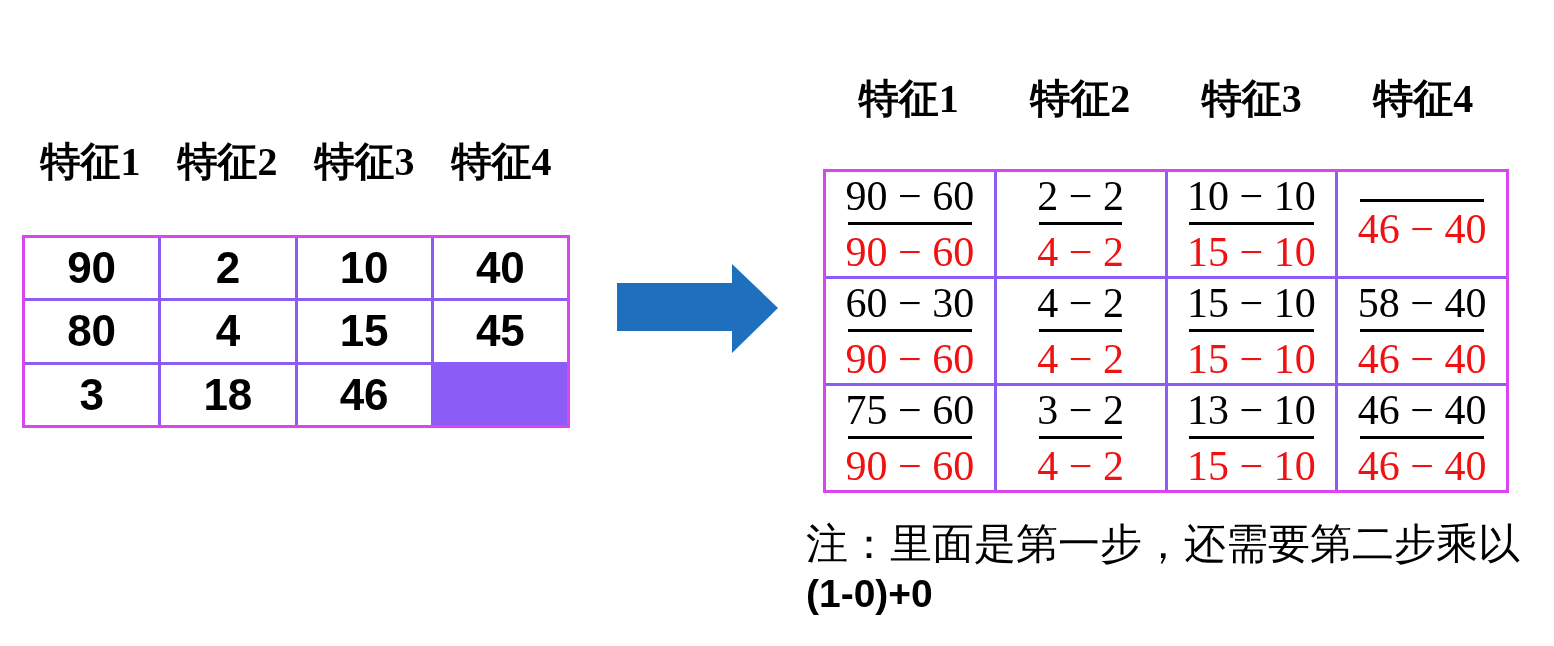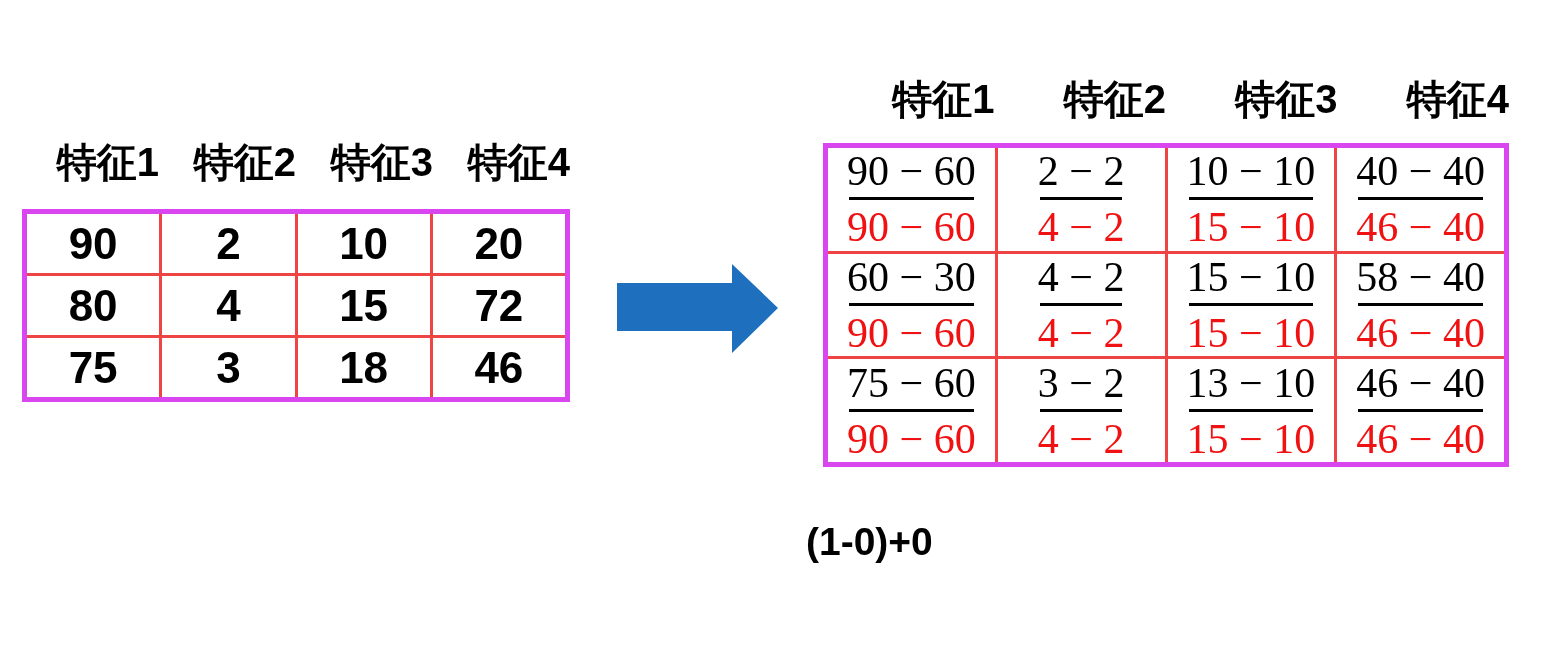--- a/index.html
+++ b/index.html
@@ -14,37 +14,38 @@
     color: #000000;
   }
 
   
   .header-row {
     position: absolute;
     display: grid;
     grid-template-columns: repeat(4, 1fr);
   }
   .header-row .hcell {
-    text-align: right;
-    font-family: Liberation Sans, sans-serif;
+    text-align: center;
+    font-family: Liberation Serif, serif;
     font-weight: 600;
     font-size: 40px;
     line-height: 46px;
     white-space: nowrap;
   }
   .left-headers  { left: 22px;  top: 139px; width: 548px; }
   .right-headers { left: 823px; top: 76px;  width: 686px; }
 
   
   .grid-table {
     position: absolute;
     display: grid;
-    background: #ef4444;
-    border: 5px solid #d946ef;
+    background: #8b5cf6;
+    border: 3px solid #d946ef;
     gap: 3px;
+    margin-top: 26px;
   }
   .grid-table .cell {
     background: #ffffff;
     display: flex;
     align-items: center;
     justify-content: center;
   }
   .left-table {
     left: 22px; top: 209px; width: 548px; height: 193px;
     grid-template-columns: repeat(4, 1fr);
@@ -116,26 +117,25 @@
     <div class="hcell">特征1</div>
     <div class="hcell">特征2</div>
     <div class="hcell">特征3</div>
     <div class="hcell">特征4</div>
   </div>
 
   <div class="grid-table left-table">
     <div class="cell">90</div>
     <div class="cell">2</div>
     <div class="cell">10</div>
-    <div class="cell">20</div>
+    <div class="cell">40</div>
     <div class="cell">80</div>
     <div class="cell">4</div>
     <div class="cell">15</div>
-    <div class="cell">72</div>
-    <div class="cell">75</div>
+    <div class="cell">45</div>
     <div class="cell">3</div>
     <div class="cell">18</div>
     <div class="cell">46</div>
   </div>
 
   <div class="arrow-wrap">
     <svg width="175" height="100" viewBox="0 0 175 100" xmlns="http://www.w3.org/2000/svg">
       <polygon points="7,25 122,25 122,6 168,50 122,95 122,73 7,73" fill="#1e70be"></polygon>
     </svg>
   </div>
@@ -165,21 +165,20 @@
     </div>
     <div class="cell">
       <div class="frac">
         <div class="num">10 − 10</div>
         <div class="bar"></div>
         <div class="den">15 − 10</div>
       </div>
     </div>
     <div class="cell">
       <div class="frac">
-        <div class="num">40 − 40</div>
         <div class="bar"></div>
         <div class="den">46 − 40</div>
       </div>
     </div>
 
     <div class="cell">
       <div class="frac">
         <div class="num">60 − 30</div>
         <div class="bar"></div>
         <div class="den">90 − 60</div>
@@ -232,16 +231,17 @@
       <div class="frac">
         <div class="num">46 − 40</div>
         <div class="bar"></div>
         <div class="den">46 − 40</div>
       </div>
     </div>
 
   </div>
 
   <div class="note">
+    <div class="line1">注：里面是第一步，还需要第二步乘以</div>
     <div class="line2">(1-0)+0</div>
   </div>
 
 </div>
 
 </body></html>

